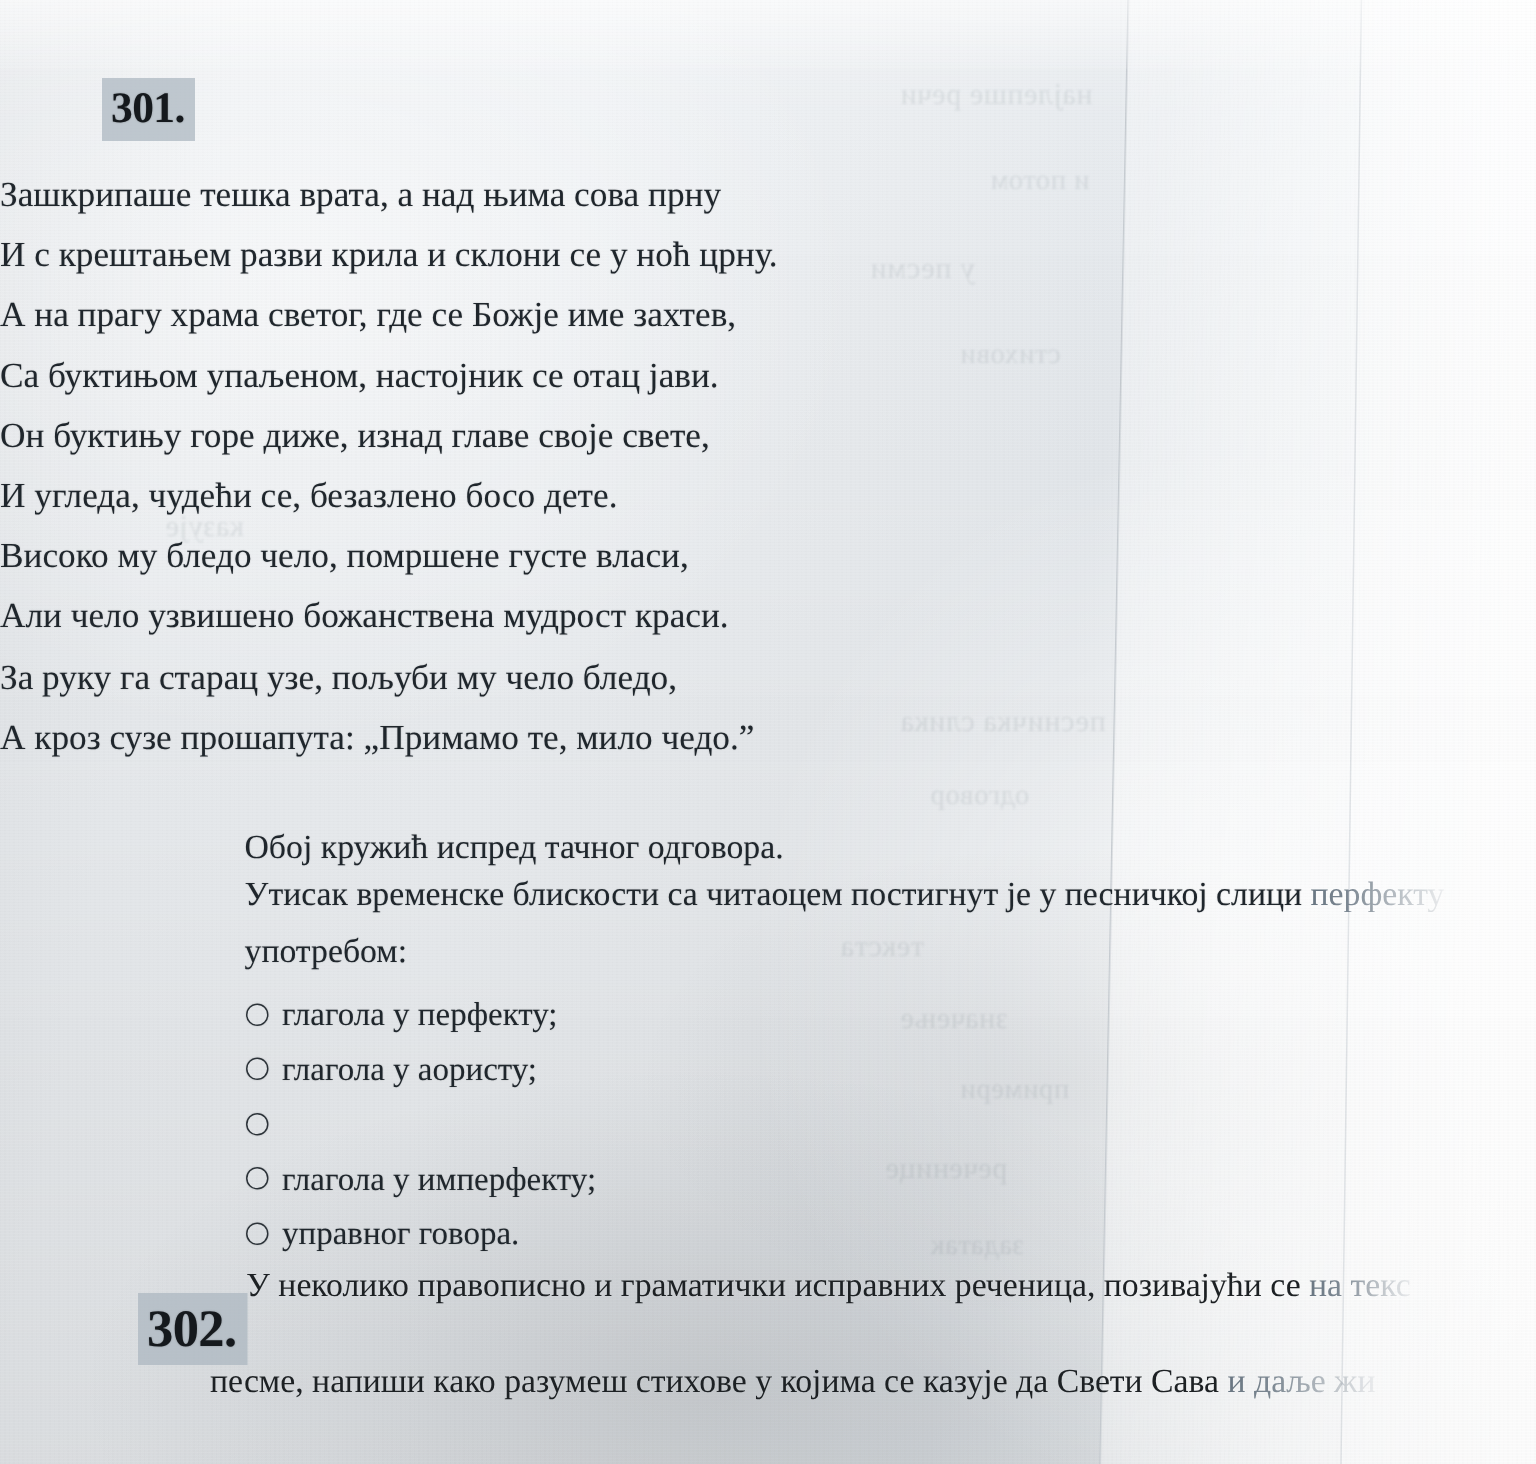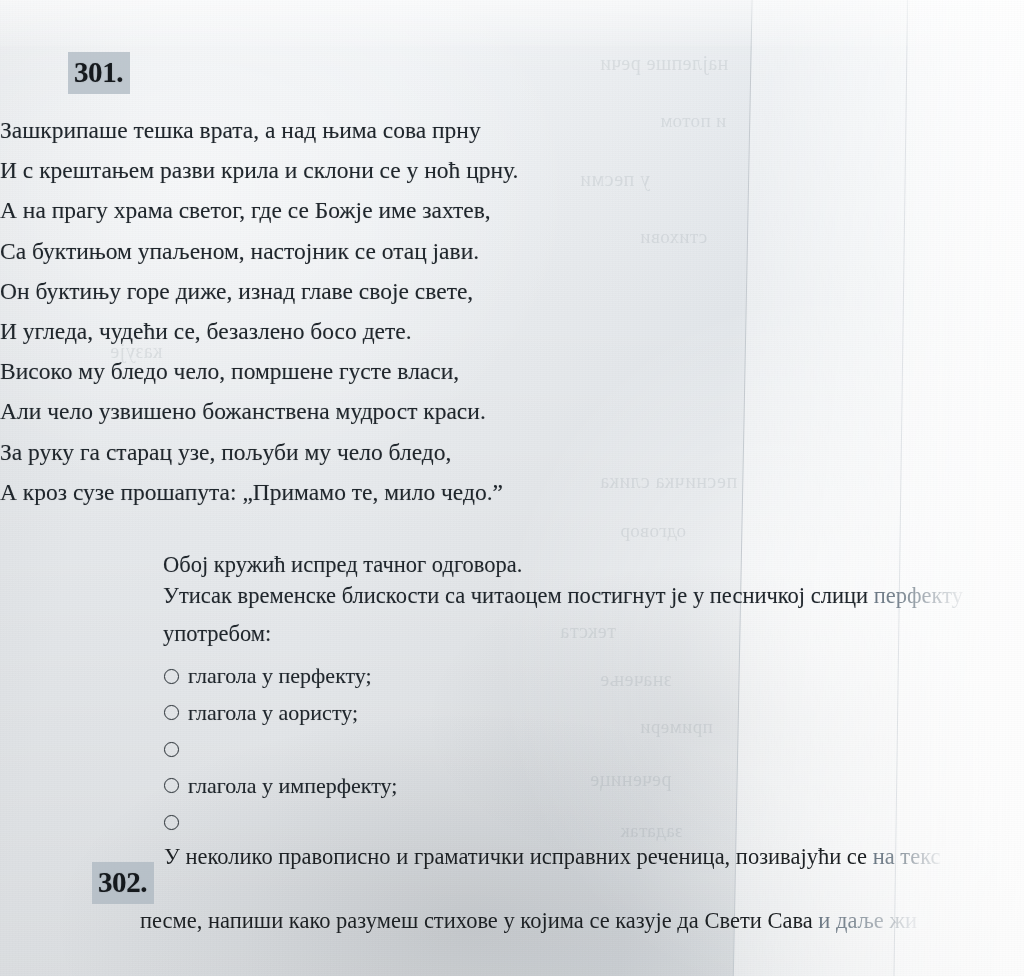--- a/index.html
+++ b/index.html
@@ -281,23 +281,24 @@
       </div>
       <div class="option-row">
         <span class="option-circle"></span>
       </div>
       <div class="option-row">
         <span class="option-circle"></span>
         <span class="option-label">глагола у имперфекту;</span>
       </div>
       <div class="option-row">
         <span class="option-circle"></span>
+        <span class="option-label">управног говора.</span>
       </div>
     </div>
 
-    <div class="exercise-num" style="left:92px; top:862px; padding:6px 7px 7px 6px; font-size:29px;">302.</div>
+    <div class="exercise-num" style="left:92px; top:862px; padding:6px 7px 7px 6px; font-size:35px;">302.</div>
 
     <div class="tail-302" style="left:164px; top:844px;"><span>У неколико правописно и граматички исправних реченица, позивајући се </span><span class="fade-tail">на текс</span></div>
 
     <div class="tail-302" style="left:140px; top:908px;"><span>песме, напиши како разумеш стихове у којима се казује да Свети Сава </span><span class="fade-tail">и даље жи</span></div>
 
   </div>
 </div>
 
 </body></html>

